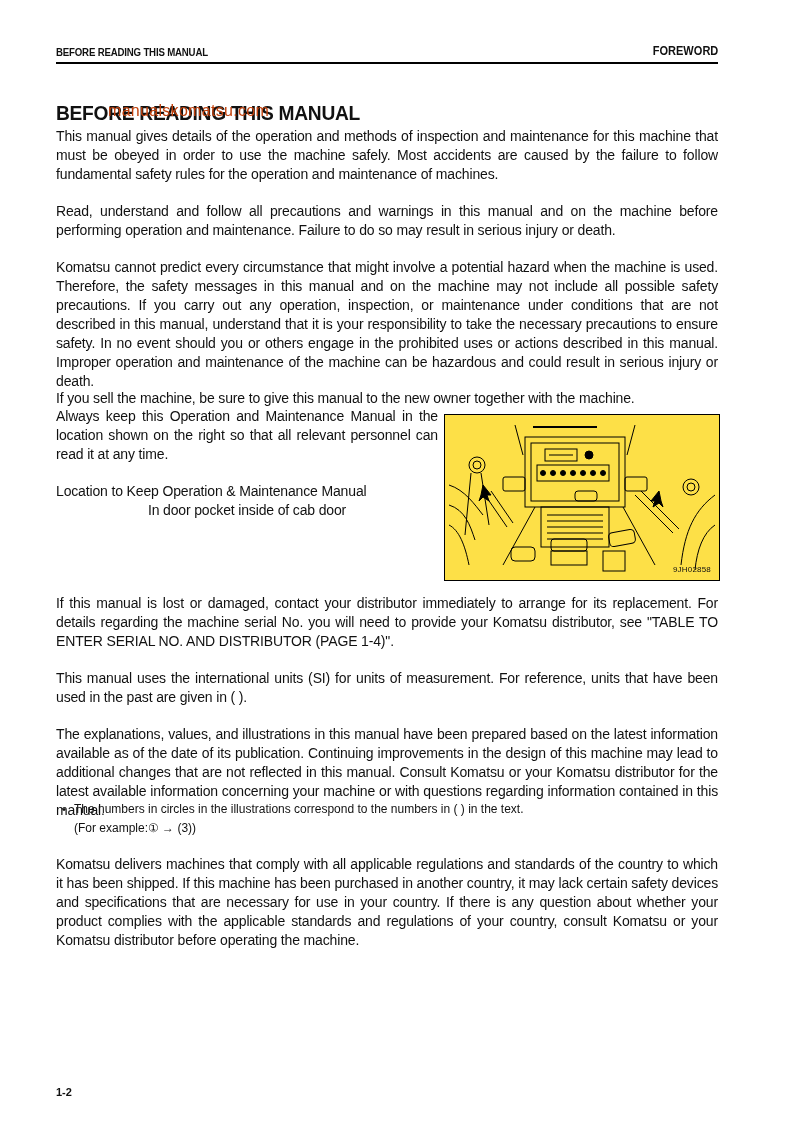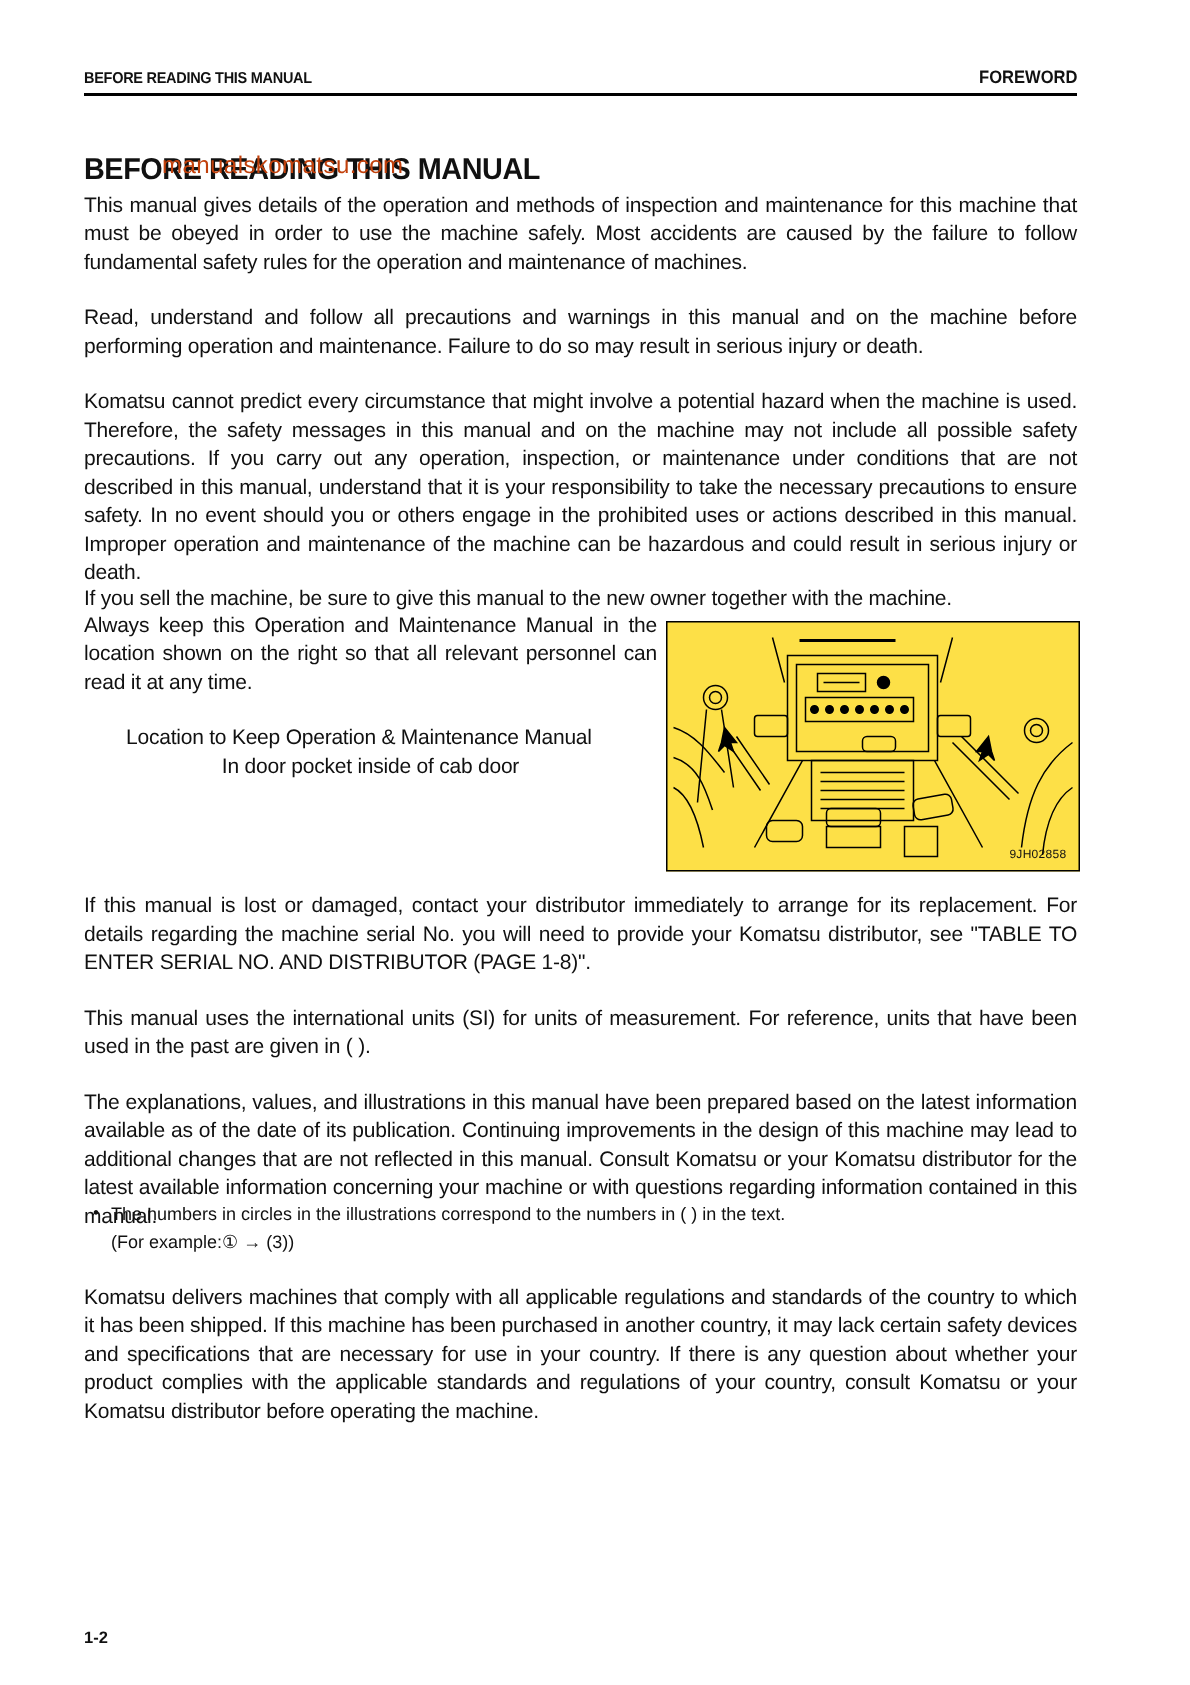--- a/index.html
+++ b/index.html
@@ -30,21 +30,21 @@
 <div class="title-wrap">
   <div class="title">BEFORE READING THIS MANUAL</div>
   <div class="watermark">manualskomatsu.com</div>
 </div>
 
 <div class="para" style="top:127px;">This manual gives details of the operation and methods of inspection and maintenance for this machine that must be obeyed in order to use the machine safely. Most accidents are caused by the failure to follow fundamental safety rules for the operation and maintenance of machines.</div>
 <div class="para" style="top:202px;">Read, understand and follow all precautions and warnings in this manual and on the machine before performing operation and maintenance. Failure to do so may result in serious injury or death.</div>
 <div class="para" style="top:258px;">Komatsu cannot predict every circumstance that might involve a potential hazard when the machine is used. Therefore, the safety messages in this manual and on the machine may not include all possible safety precautions. If you carry out any operation, inspection, or maintenance under conditions that are not described in this manual, understand that it is your responsibility to take the necessary precautions to ensure safety. In no event should you or others engage in the prohibited uses or actions described in this manual. Improper operation and maintenance of the machine can be hazardous and could result in serious injury or death.</div>
 <div class="para" style="top:389px;">If you sell the machine, be sure to give this manual to the new owner together with the machine.</div>
 <div class="para para-narrow" style="top:407px;">Always keep this Operation and Maintenance Manual in the location shown on the right so that all relevant personnel can read it at any time.</div>
-<div class="para para-narrow" style="top:482px; text-align:left;margin-left:28px;">Location to Keep Operation &amp; Maintenance Manual</div>
+<div class="para para-narrow" style="top:482px; text-align:left;">Location to Keep Operation &amp; Maintenance Manual</div>
 <div class="para para-narrow" style="top:501px; text-align:center;">In door pocket inside of cab door</div>
 
 <div class="figure">
   <svg viewBox="0 0 274 165" fill="none" stroke="#000" stroke-width="1">
 
     <line x1="88" y1="12" x2="152" y2="12" stroke-width="2"></line>
     <path d="M70 10 L78 40 M190 10 L182 40"></path>
 
     <rect x="80" y="22" width="100" height="70"></rect>
     <rect x="86" y="28" width="88" height="58"></rect>
@@ -93,21 +93,21 @@
     <rect x="106" y="124" width="36" height="12" rx="3"></rect>
     <rect x="106" y="136" width="36" height="14"></rect>
     <rect x="164" y="116" width="26" height="14" rx="4" transform="rotate(-10 177 123)"></rect>
     <rect x="158" y="136" width="22" height="20"></rect>
 
     <path d="M58 150 L90 92 M210 150 L178 92"></path>
   </svg>
   <span class="fig-id">9JH02858</span>
 </div>
 
-<div class="para" style="top:594px;">If this manual is lost or damaged, contact your distributor immediately to arrange for its replacement. For details regarding the machine serial No. you will need to provide your Komatsu distributor, see "TABLE TO ENTER SERIAL NO. AND DISTRIBUTOR (PAGE 1-8)".</div>
+<div class="para" style="top:594px;">If this manual is lost or damaged, contact your distributor immediately to arrange for its replacement. For details regarding the machine serial No. you will need to provide your Komatsu distributor, see "TABLE TO ENTER SERIAL NO. AND DISTRIBUTOR (PAGE 1-4)".</div>
 <div class="para" style="top:669px;">This manual uses the international units (SI) for units of measurement. For reference, units that have been used in the past are given in ( ).</div>
 <div class="para" style="top:725px;">The explanations, values, and illustrations in this manual have been prepared based on the latest information available as of the date of its publication. Continuing improvements in the design of this machine may lead to additional changes that are not reflected in this manual. Consult Komatsu or your Komatsu distributor for the latest available information concerning your machine or with questions regarding information contained in this manual.</div>
 
 <span class="bullet" style="top:800px;">•</span>
 <div class="bullet-text" style="top:800px;">The numbers in circles in the illustrations correspond to the numbers in ( ) in the text.</div>
 <div class="bullet-text" style="top:819px;">(For example:① → (3))</div>
 
 <div class="para" style="top:855px;">Komatsu delivers machines that comply with all applicable regulations and standards of the country to which it has been shipped.  If this machine has been purchased in another country, it may lack certain safety devices and specifications that are necessary for use in your country. If there is any question about whether your product complies with the applicable standards and regulations of your country, consult Komatsu or your Komatsu distributor before operating the machine.</div>
 
 <div class="page-number">1-2</div>

